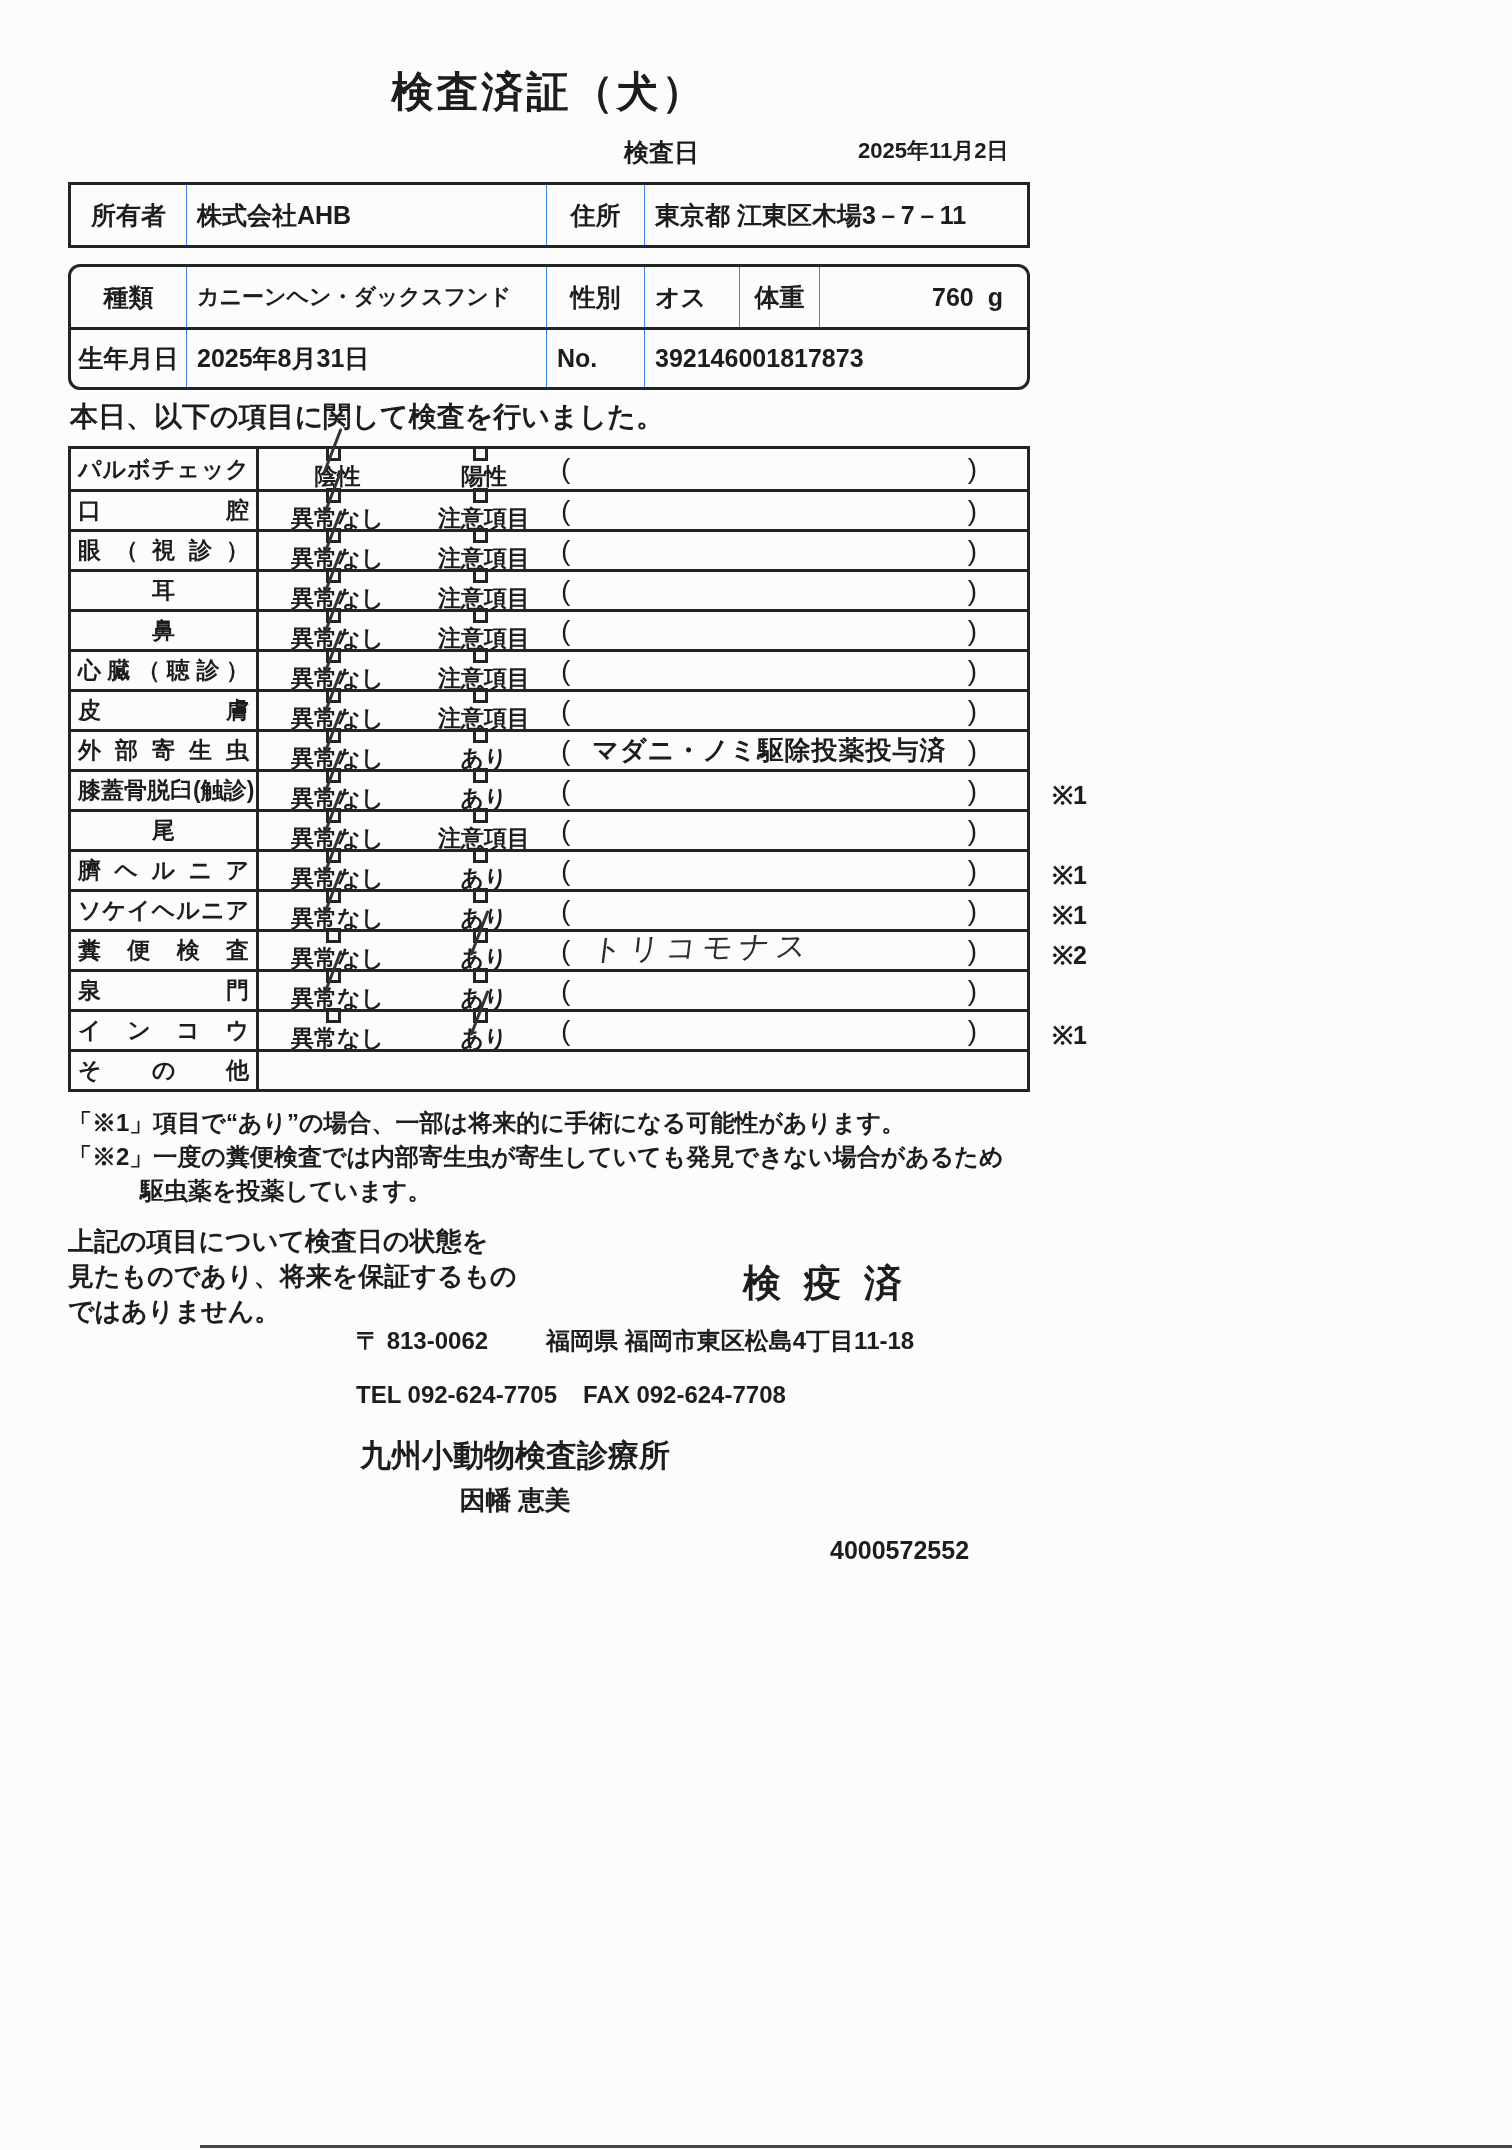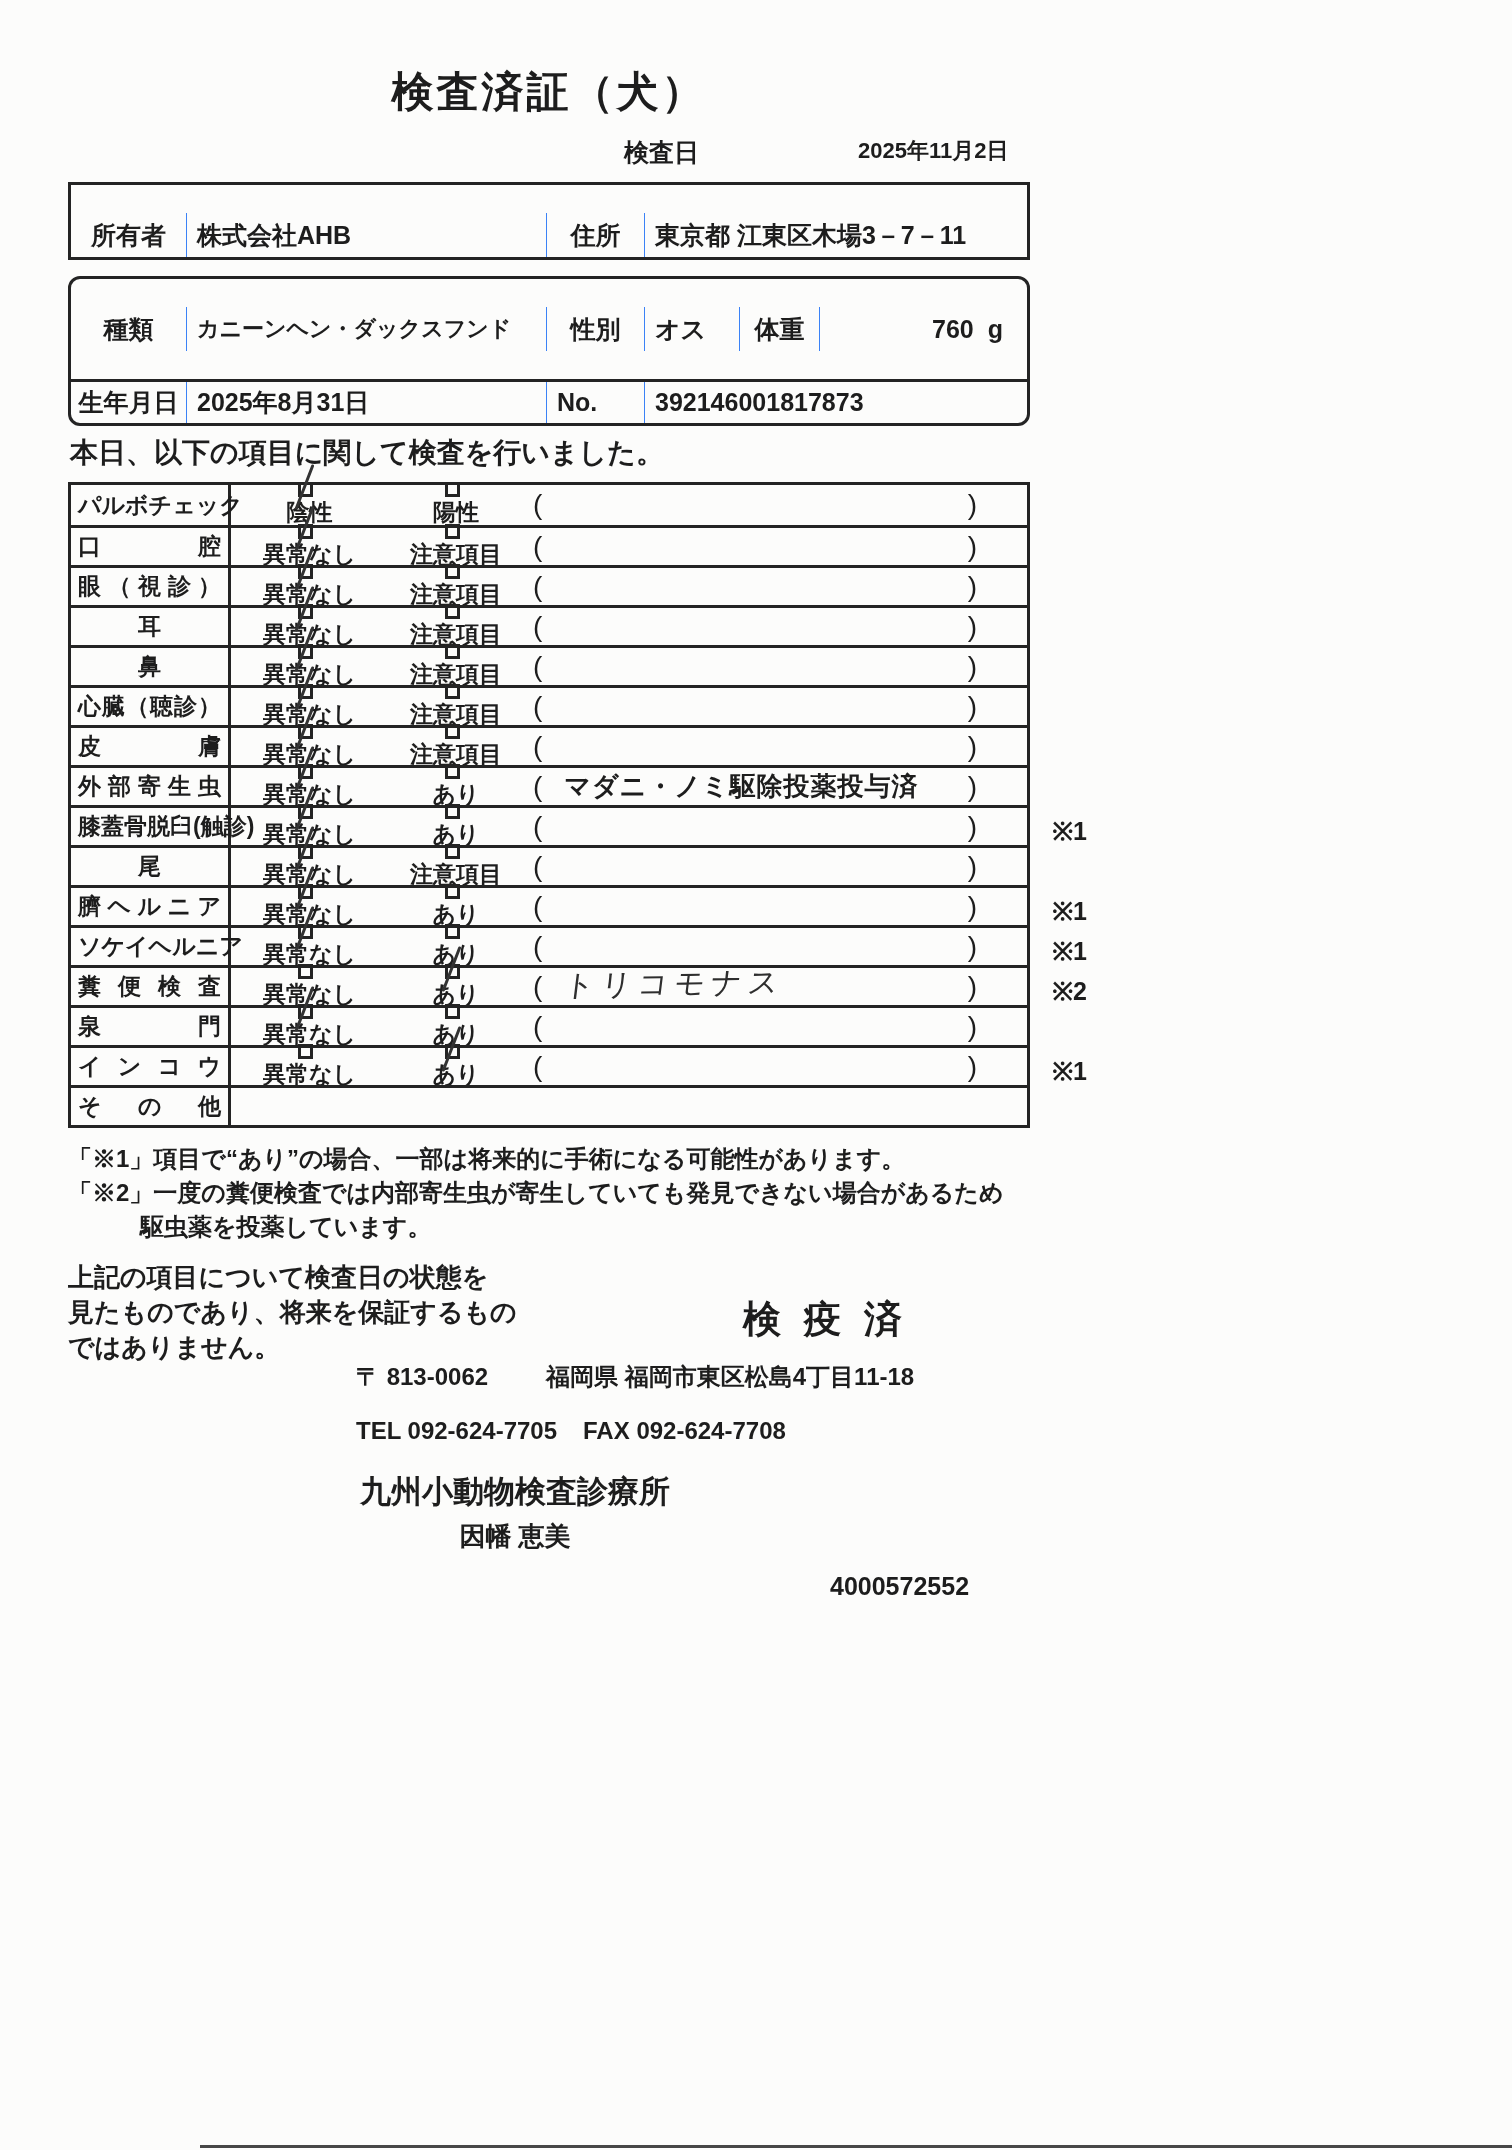--- a/index.html
+++ b/index.html
@@ -20,21 +20,21 @@
     font-size: 42px;
     font-weight: 700;
     letter-spacing: 3px;
   }
 
   .date-row { position: relative; height: 36px; margin-top: 16px; }
   .date-label { position: absolute; left: 556px; top: 0; font-size: 25px; font-weight: 700; }
   .date-value { position: absolute; left: 790px; top: 0; font-size: 22px; font-weight: 700; }
 
   .grid-table { border: 3px solid #242424; }
-  .grid-row { display: grid; height: 44px; margin-top: 28px; }
+  .grid-row { display: grid; height: 60px; }
   .cell {
     display: flex; align-items: center;
     padding: 0 10px;
     border-left: 1px solid #3b82f6;
     font-size: 25px; font-weight: 600;
     white-space: nowrap; overflow: hidden;
   }
   .cell:first-child { border-left: none; }
   .cell.lab { justify-content: center; font-weight: 700; }
   .owner-table { margin-top: 10px; }
@@ -45,21 +45,21 @@
   .breed { font-size: 22px; }
   .weight-cell { justify-content: flex-end; padding-right: 24px; }
   .weight-unit { margin-left: 14px; font-weight: 600; }
 
   .statement { margin: 8px 0 0 2px; font-size: 28px; font-weight: 700; }
 
   .insp { margin-top: 10px; border: 3px solid #242424; }
   .irow { position: relative; display: flex; align-items: center; height: 40px; border-top: 3px solid #242424; }
   .irow:first-child { border-top: none; }
   .ilabel {
-    width: 160px; align-self: stretch;
+    width: 188px; align-self: stretch;
     display: flex; align-items: center;
     border-right: 3px solid #242424;
     padding: 4px 7px;
   }
   .ilabel > span {
     flex: 1; font-size: 23px; font-weight: 700;
     text-align: justify; text-align-last: justify;
     white-space: nowrap;
   }
   .ilabel.center > span { text-align-last: center; }

